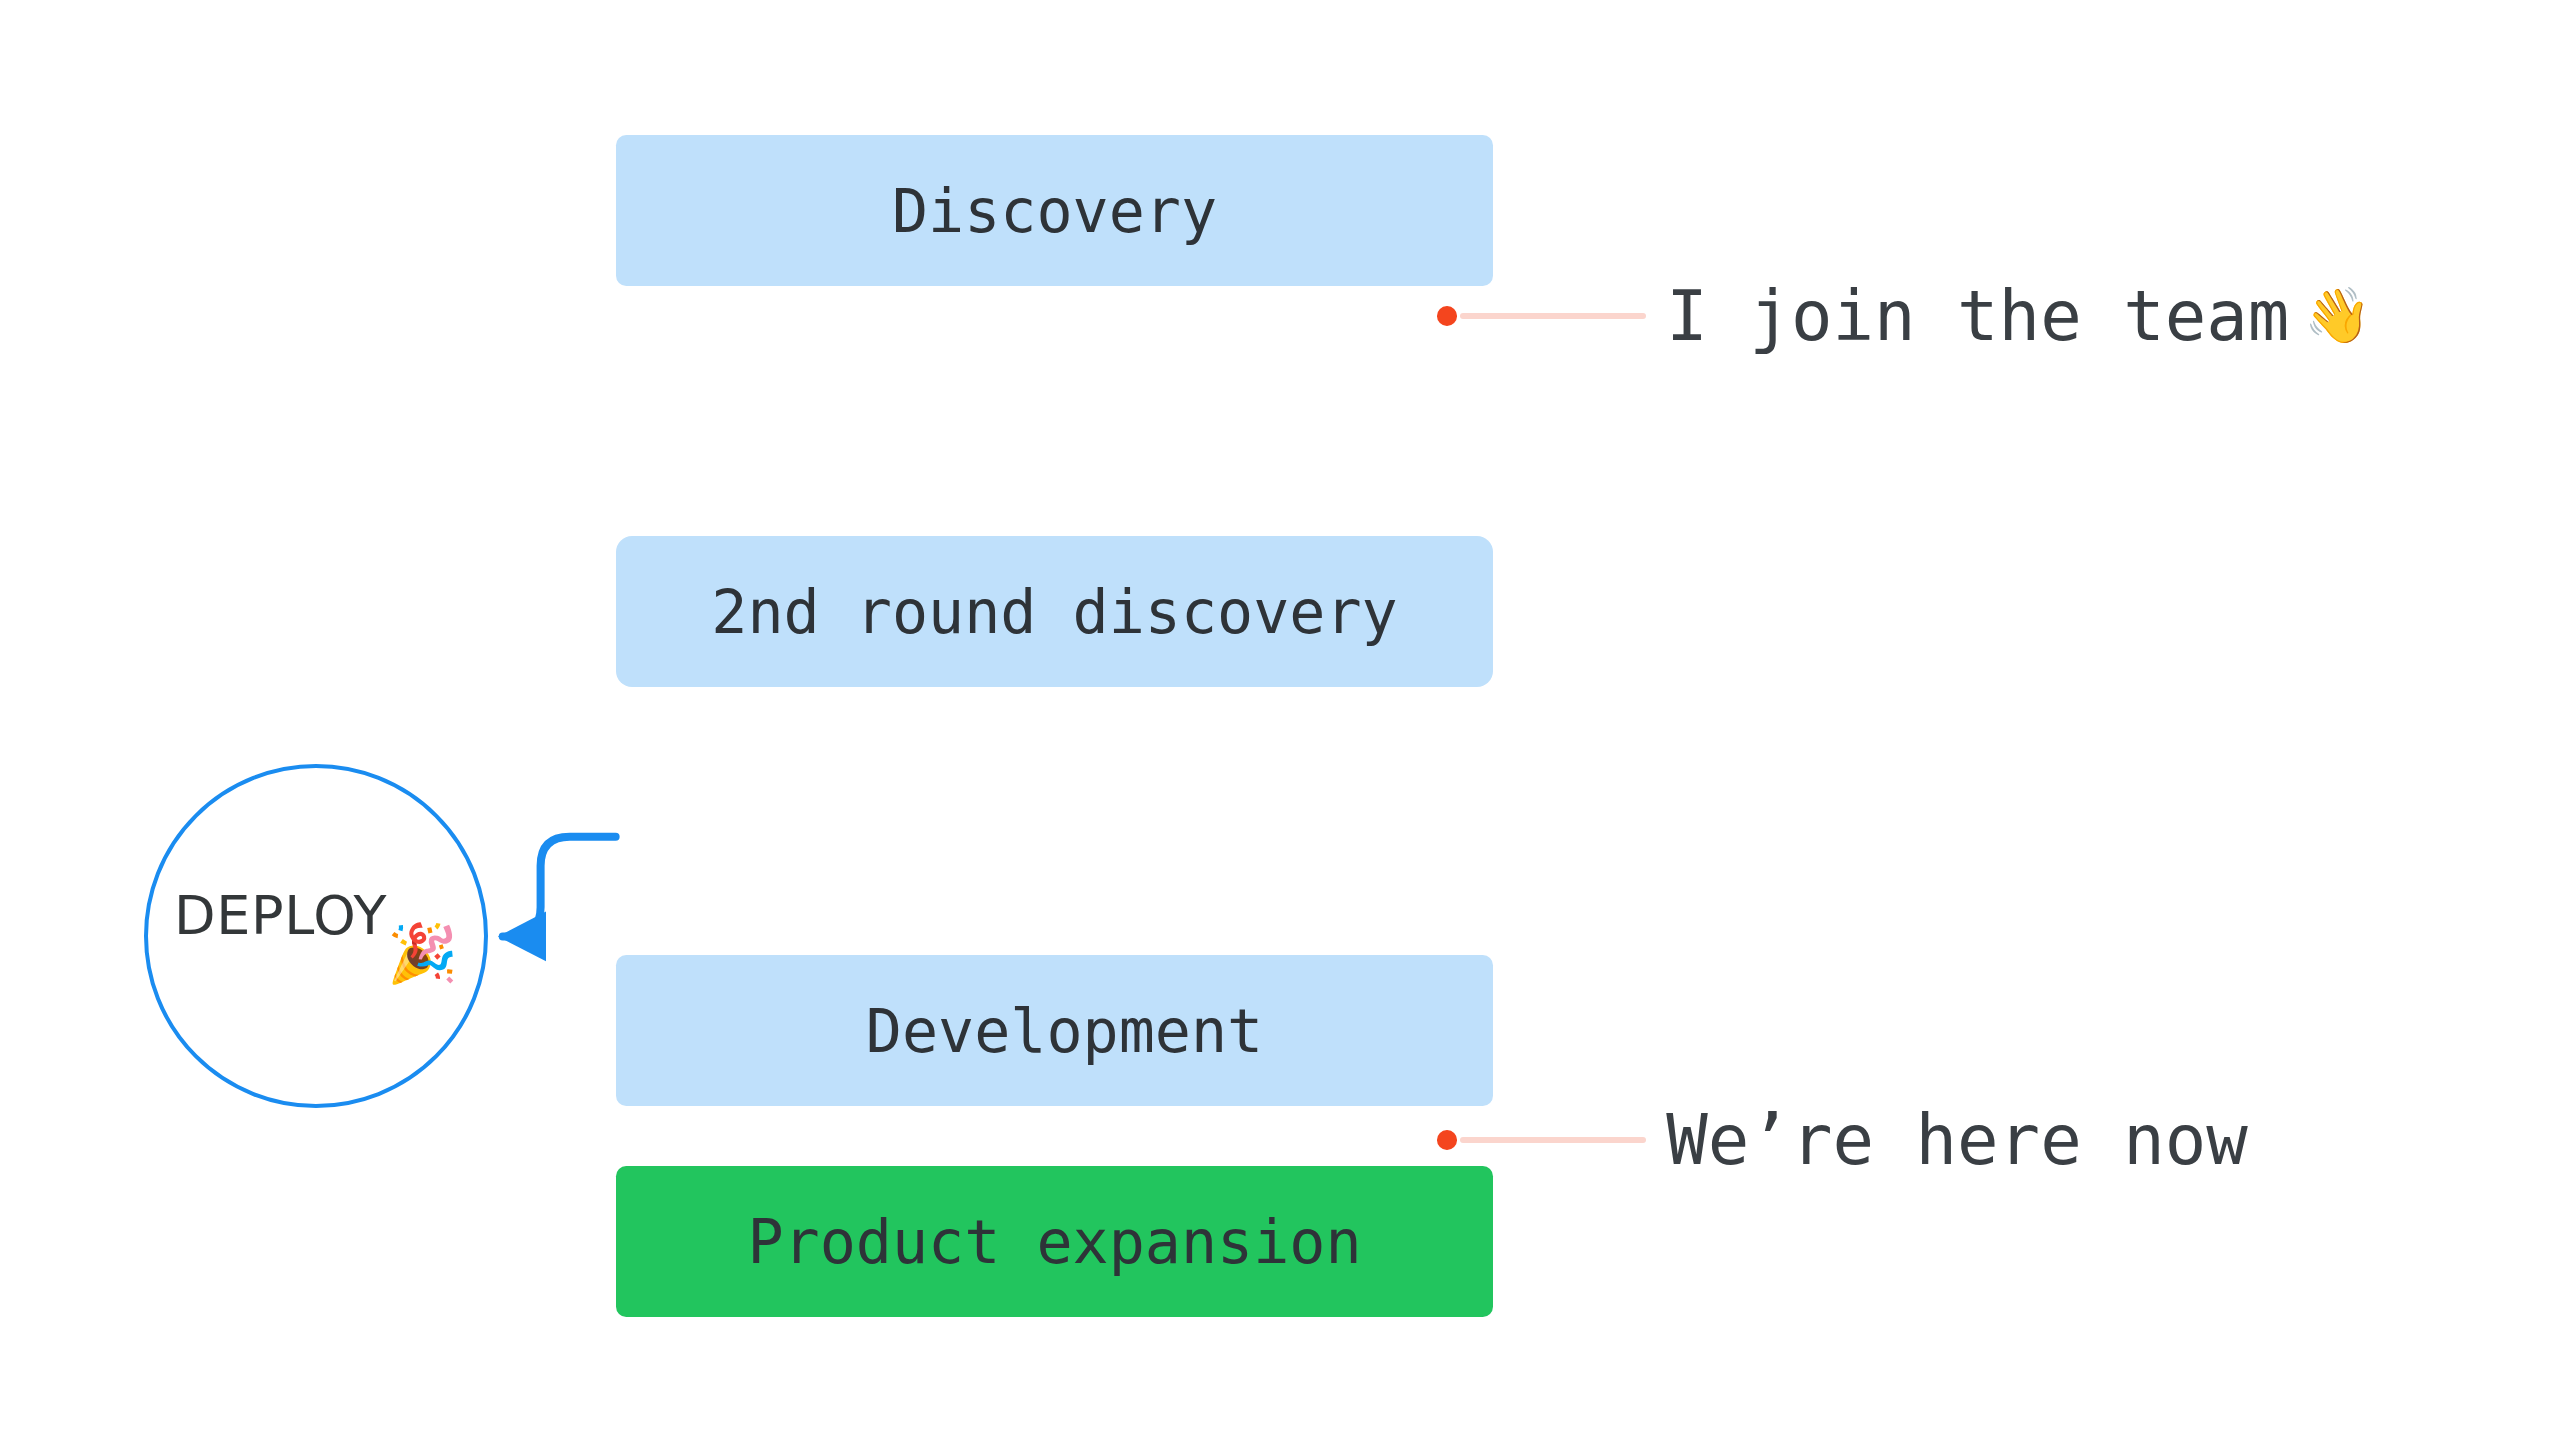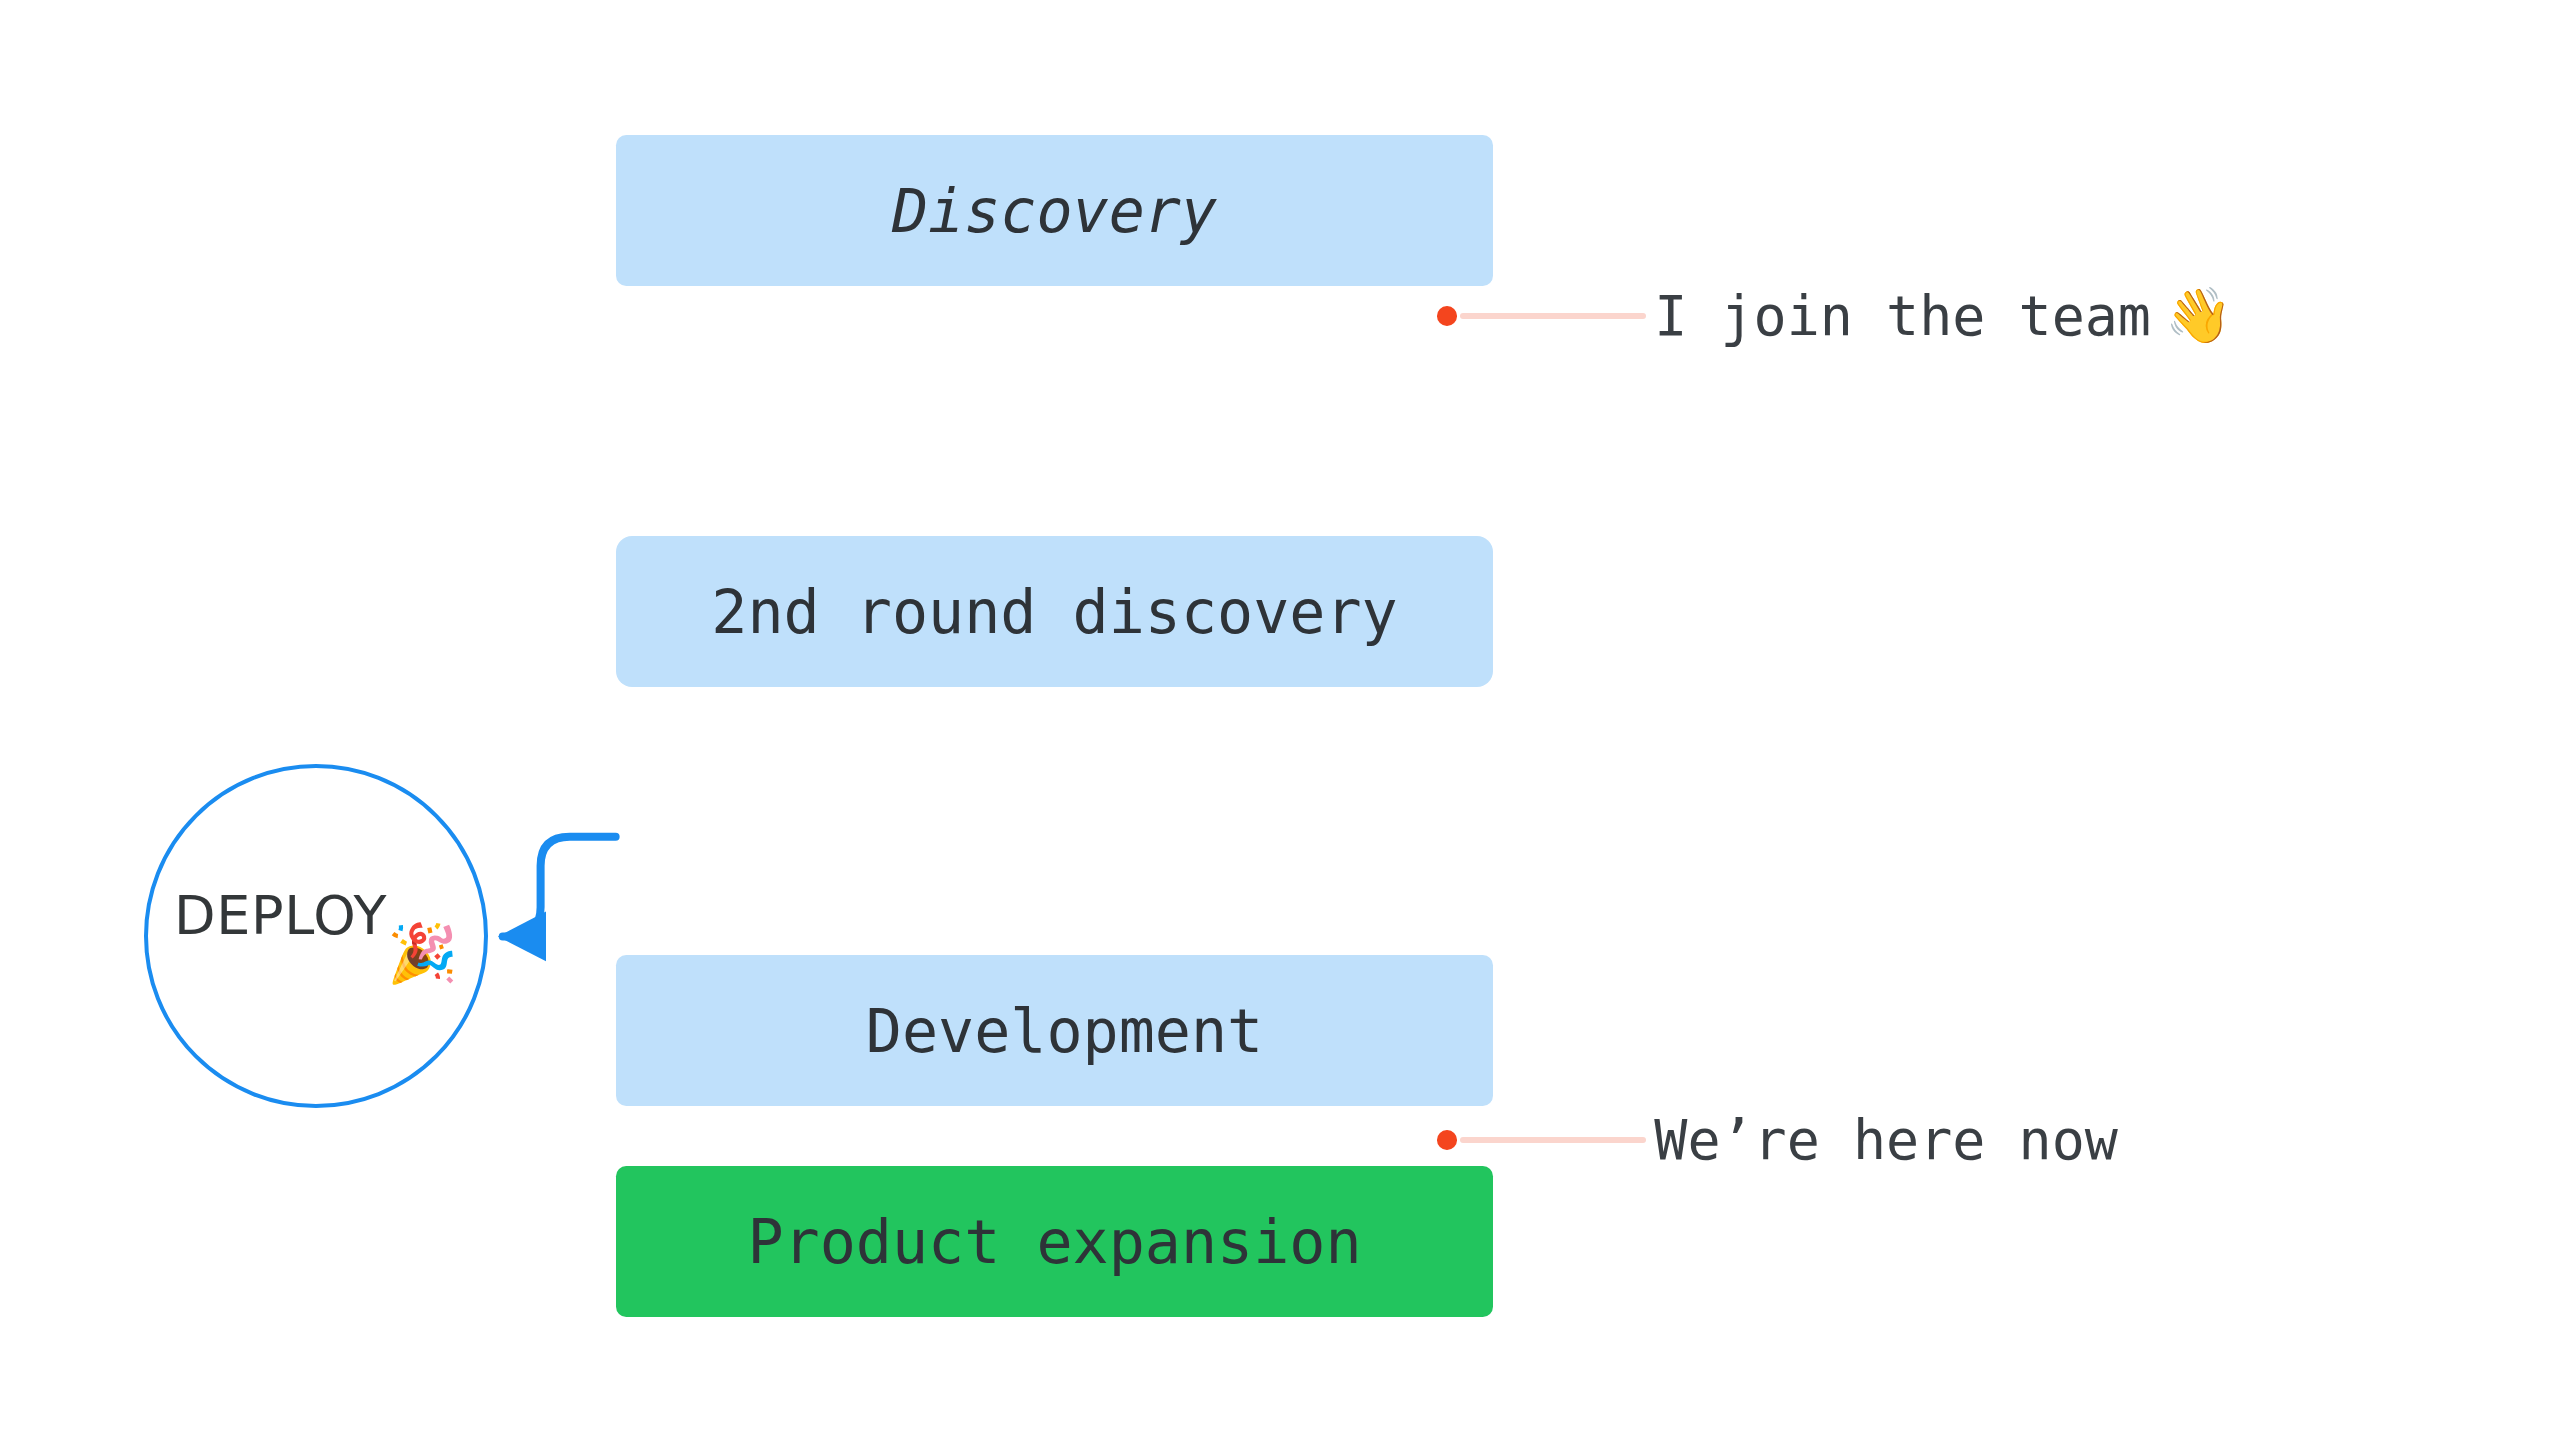--- a/index.html
+++ b/index.html
@@ -59,25 +59,25 @@
   }
   .ann-line {
     height: 6.6px;
     background: #fbd5cd;
     border-radius: 3.6px;
     flex: 0 0 auto;
     margin-left: 3.6px;
   }
   .ann-text {
     font-family: "DejaVu Sans Mono", "Liberation Mono", monospace;
-    font-size: 55px;
+    font-size: 69px;
     line-height: 1;
     color: #3a3f44;
     white-space: nowrap;
-    margin-left: 8px;
+    margin-left: 20px;
   }
   .ann-emoji {
     font-size: 54px;
     line-height: 1;
     margin-left: 14.6px;
   }
 
   
   #deploy-circle {
     position: absolute;
@@ -129,21 +129,21 @@
       </marker>
     </defs>
     <path d="M 845 1148 L 782 1148 Q 742 1148 742 1188 L 742 1245 Q 742 1285 702 1285 L 690 1285" fill="none" stroke="#1a8cf0" stroke-width="11" stroke-linecap="round" marker-end="url(#arrowhead)"></path>
   </svg>
 
   <div id="deploy-circle">
     <div id="deploy-label">DEPLOY</div>
     <div id="deploy-emoji">🎉</div>
   </div>
 
-  <div class="stage-box" style="top:135px;font-style:italic;">
+  <div class="stage-box" style="top:135px;">
     <span class="stage-label">Discovery</span>
   </div>
 
 
   <div class="stage-box" style="top:536px;border-radius:16px;">
     <span class="stage-label">2nd round discovery</span>
   </div>
 
 
   <div class="stage-box" style="top:955px;padding-left:20px;">

